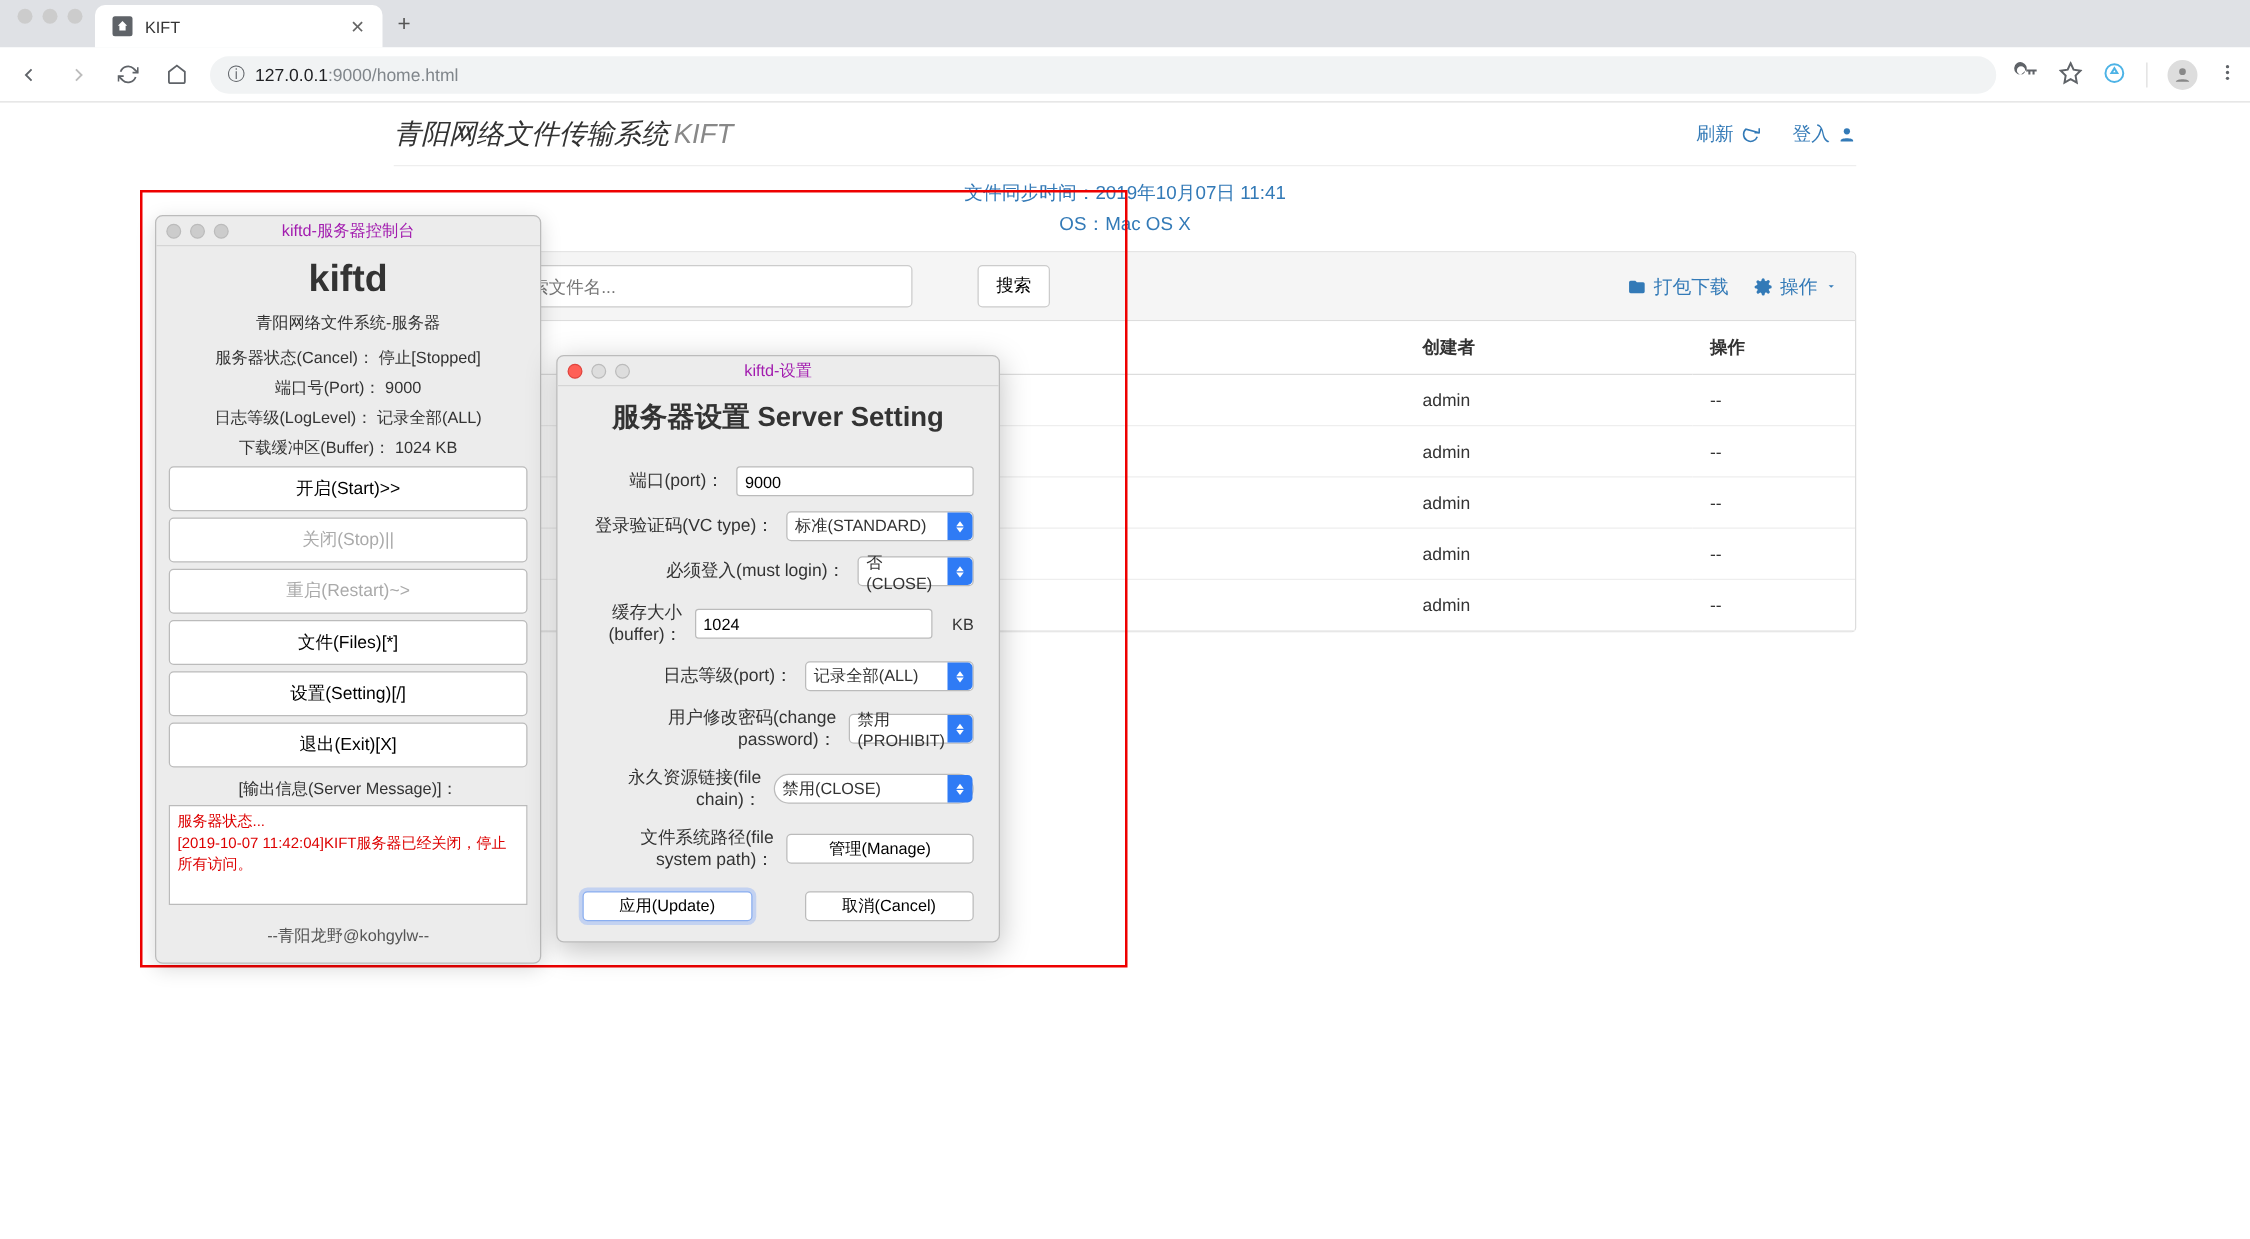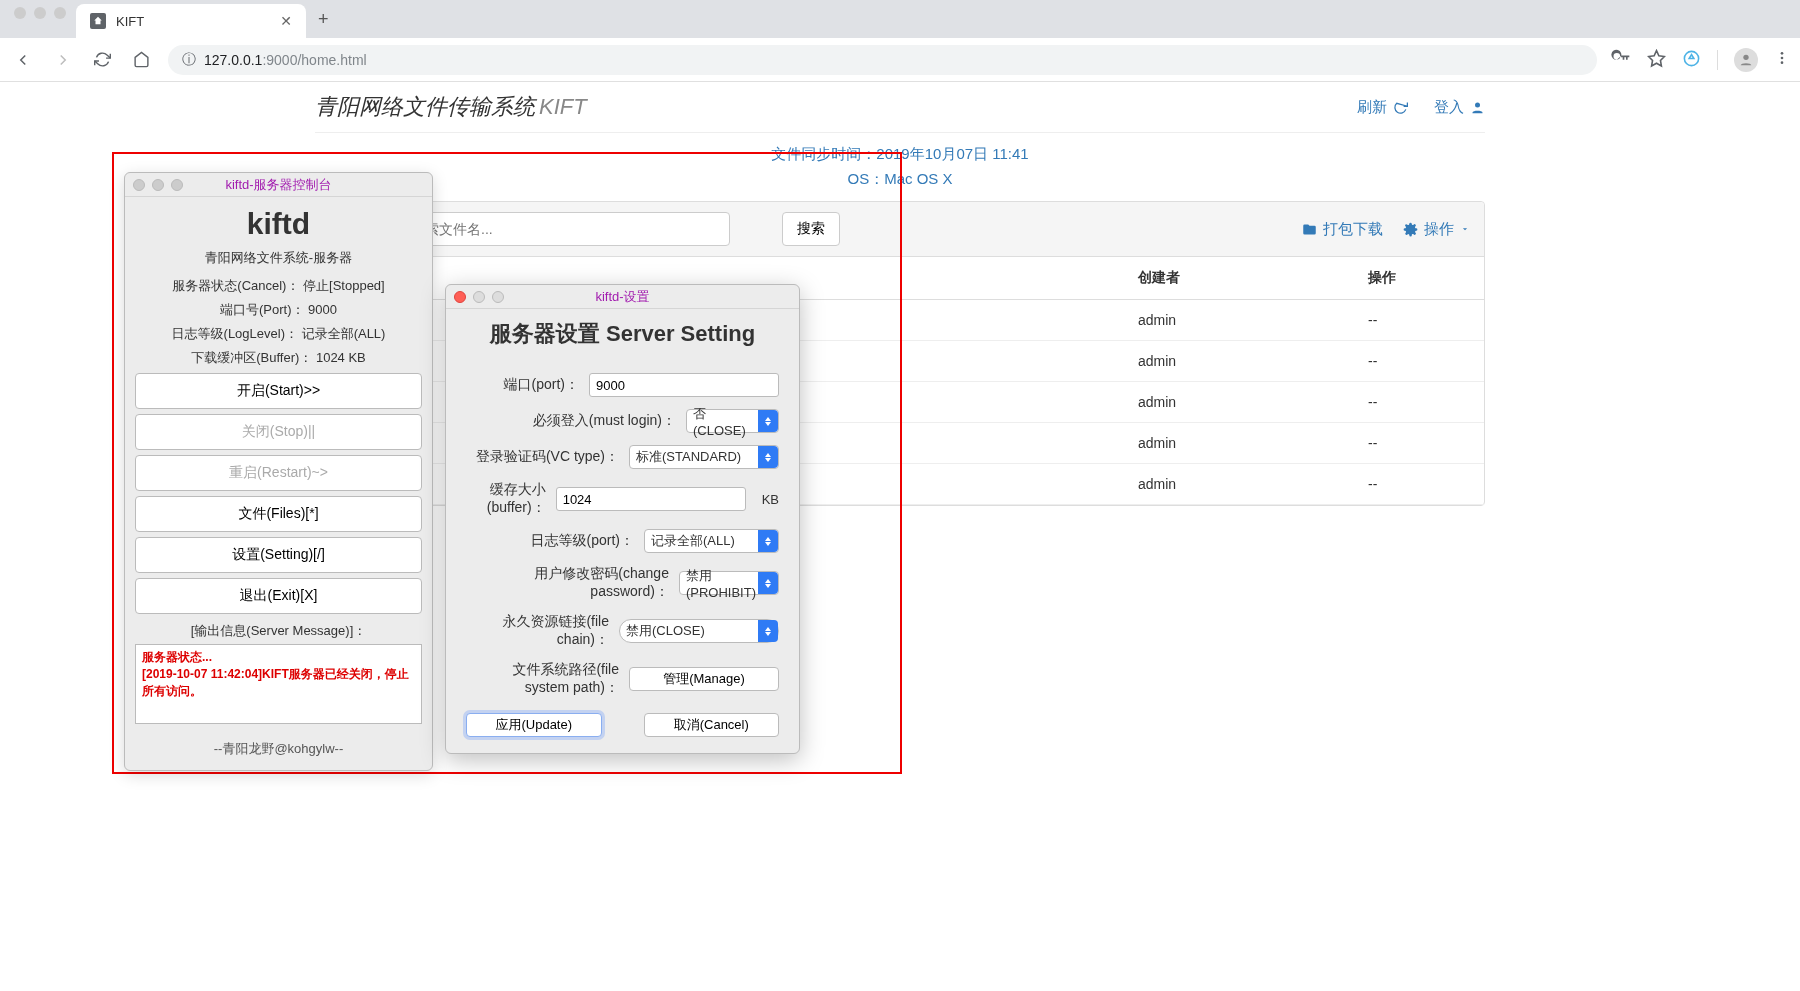--- a/index.html
+++ b/index.html
@@ -59,21 +59,21 @@
 .mac-titlebar { height: 24px; display: flex; align-items: center; padding: 0 8px; gap: 7px; border-bottom: 1px solid #d5d5d5; position:relative; }
 .mac-dot { width: 12px; height: 12px; border-radius: 50%; background: #ccc; border:1px solid #bbb; }
 .mac-title { position:absolute; left:0; right:0; text-align:center; color: #a21caf; font-size: 13px; }
 .kiftd-body { padding: 6px 10px 12px; text-align: center; }
 .kiftd-logo { font-size: 30px; font-weight: 700; margin: 4px 0 8px; }
 .kiftd-sub { font-size: 13px; margin-bottom: 10px; }
 .status-line { font-size: 13px; margin: 6px 0; }
 .kiftd-btn { display: block; width: 100%; background: #fff; border: 1px solid #bbb; border-radius: 4px; padding: 8px 0; margin: 5px 0; font-size: 14px; cursor: pointer; }
 .kiftd-btn.disabled { color: #aaa; }
 .server-msg-label { font-size: 13px; margin: 8px 0 4px; }
-.server-msg-box { border: 1px solid #bbb; background: #fff; text-align: left; padding: 4px 6px; font-size: 12px; color: #d00; min-height: 80px; line-height:1.4;font-weight:bold; }
+.server-msg-box { border: 1px solid #bbb; background: #fff; text-align: left; padding: 4px 6px; font-size: 12px; color: #d00; min-height: 80px; line-height:1.4; }
 .kiftd-footer { margin-top: 16px; color: #555; }
 
 
 .settings-window { position: absolute; left: 445px; top: 256px; width: 355px; background: #ececec; border: 1px solid #bbb; border-radius: 6px; box-shadow: 0 6px 24px rgba(0,0,0,0.25); font-size: 13px; margin-top: 28px; }
 .mac-dot.red { background: #ff5f56; border-color:#e0443e; }
 .mac-dot.grey { background: #ddd; }
 .settings-title { font-size: 22px; font-weight: 700; text-align: center; padding: 10px 0 8px; }
 .settings-body { padding: 4px 20px 16px; }
 .form-row { display: flex; align-items: center; margin: 12px 0; gap: 10px; }
 .form-label { width: 210px; text-align: right; font-size: 14px; }
@@ -294,34 +294,34 @@
     <div class="mac-dot grey"></div>
     <div class="mac-title">kiftd-设置</div>
   </div>
   <div class="settings-title">服务器设置 Server Setting</div>
   <div class="settings-body">
     <div class="form-row">
       <div class="form-label">端口(port)：</div>
       <input class="form-input" style="flex: 0 0 115px;" value="9000">
     </div>
     <div class="form-row">
+      <div class="form-label">登录验证码(VC type)：</div>
+      <div class="form-select" style="flex:0 0 150px;">
+          <span>标准(STANDARD)</span>
+          <span class="select-arrow"></span>
+        </div>
+    </div>
+    <div class="form-row">
       <div class="form-label">必须登入(must login)：</div>
       <div class="form-select">
           <span>否(CLOSE)</span>
           <span class="select-arrow"></span>
         </div>
     </div>
     <div class="form-row">
-      <div class="form-label">登录验证码(VC type)：</div>
-      <div class="form-select" style="flex:0 0 150px;">
-          <span>标准(STANDARD)</span>
-          <span class="select-arrow"></span>
-        </div>
-    </div>
-    <div class="form-row">
       <div class="form-label">缓存大小(buffer)：</div>
       <input class="form-input" value="1024" style="">
       <span class="unit">KB</span>
     </div>
     <div class="form-row">
       <div class="form-label">日志等级(port)：</div>
       <div class="form-select" style="flex:0 0 135px;">
           <span>记录全部(ALL)</span>
           <span class="select-arrow"></span>
         </div>

